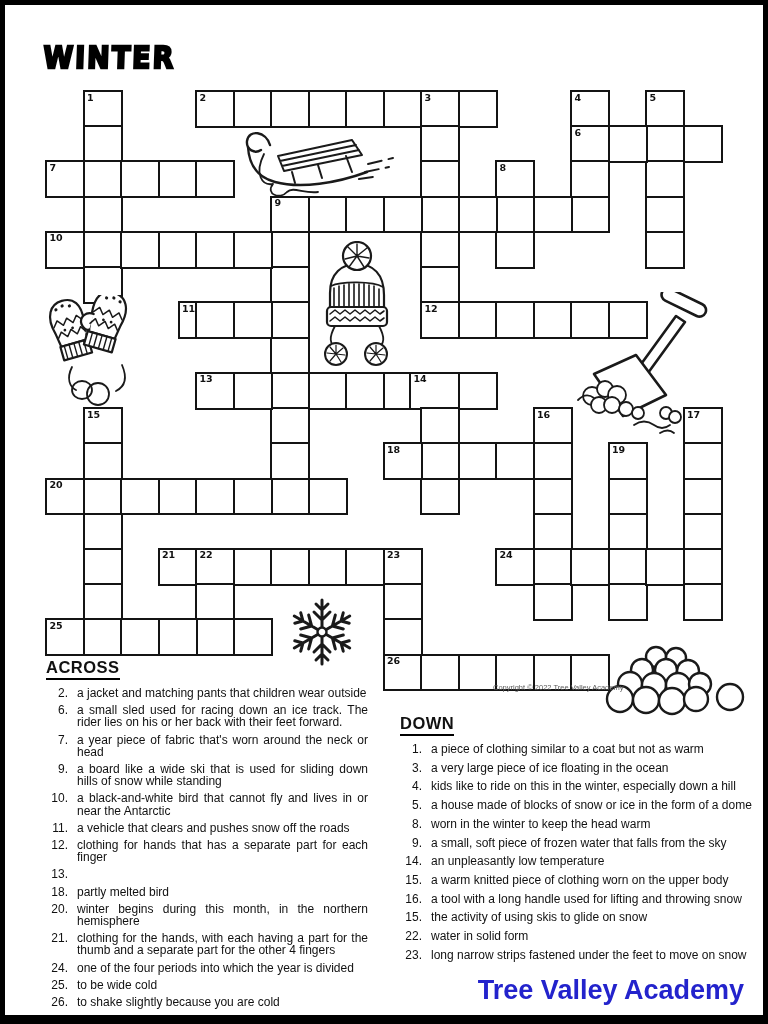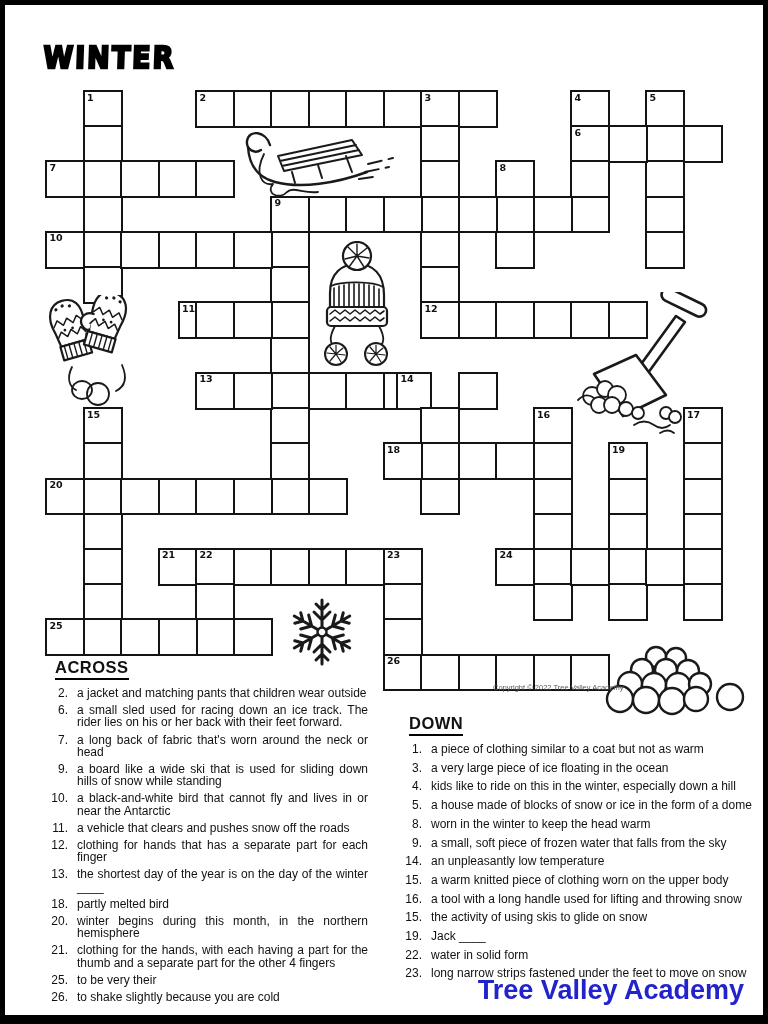--- a/index.html
+++ b/index.html
@@ -10,21 +10,21 @@
          font-weight:900;font-size:27px;letter-spacing:2px;color:#000;
          -webkit-text-stroke:2.2px #000;transform:skewX(-2deg) scaleY(1.12);transform-origin:left top;}
   .grid{position:absolute;left:0;top:0;z-index:1;}
   .cell{position:absolute;background:#fff;border:2.5px solid #141414;box-sizing:border-box;}
   .cell-num{position:absolute;left:2.5px;top:0.5px;font-size:9.5px;font-weight:600;
             font-family:"DejaVu Sans",sans-serif;color:#111;line-height:1.1;}
   .illus{position:absolute;z-index:3;}
   .illus svg{display:block;}
   .copyright{position:absolute;left:493px;top:683px;font-size:7.5px;color:#5a5a5a;z-index:4;}
   .clues{position:absolute;z-index:4;}
-  .clues h2{margin:0 0 7px 13px;font-size:16.5px;letter-spacing:0.5px;display:inline-block;
+  .clues h2{margin:0 0 7px 4px;font-size:16.5px;letter-spacing:0.5px;display:inline-block;
             border-bottom:2.5px solid #000;padding-bottom:1px;}
   .clues-across{left:42px;top:658px;width:326px;}
   .clues-down{left:396px;top:714px;width:360px;}
   .clue{display:flex;margin-bottom:5px;}
   .clue-num{flex:0 0 26px;text-align:right;margin-right:9px;font-size:12px;line-height:12.2px;}
   .clue-text{flex:1;font-size:12px;line-height:12.2px;}
   .clues-across .clue-text{text-align:justify;}
   .clues-down .clue{margin-bottom:6.5px;}
   .brand{position:absolute;right:24px;top:975px;font-size:27px;font-weight:bold;z-index:4;
          font-family:"Liberation Sans",sans-serif;}
@@ -128,21 +128,21 @@
       <div class="cell" style="left: 532.5px; top: 301.38px; width: 40px; height: 37.73px;"></div>
       <div class="cell" style="left: 570px; top: 301.38px; width: 40px; height: 37.73px;"></div>
       <div class="cell" style="left: 607.5px; top: 301.38px; width: 40px; height: 37.73px;"></div>
       <div class="cell" style="left: 195px; top: 371.84px; width: 40px; height: 37.73px;">
         <span class="cell-num">13</span>
       </div>
       <div class="cell" style="left: 232.5px; top: 371.84px; width: 40px; height: 37.73px;"></div>
       <div class="cell" style="left: 307.5px; top: 371.84px; width: 40px; height: 37.73px;"></div>
       <div class="cell" style="left: 345px; top: 371.84px; width: 40px; height: 37.73px;"></div>
       <div class="cell" style="left: 382.5px; top: 371.84px; width: 40px; height: 37.73px;"></div>
-      <div class="cell" style="left: 396px; top: 371.84px; width: 36px; height: 37.73px;">
+      <div class="cell" style="left: 409px; top: 371.84px; width: 57px; height: 37.73px;">
         <span class="cell-num">14</span>
       </div>
       <div class="cell" style="left: 457.5px; top: 371.84px; width: 40px; height: 37.73px;"></div>
       <div class="cell" style="left: 420px; top: 407.07px; width: 40px; height: 37.73px;"></div>
       <div class="cell" style="left: 420px; top: 442.3px; width: 40px; height: 37.73px;"></div>
       <div class="cell" style="left: 420px; top: 477.53px; width: 40px; height: 37.73px;"></div>
       <div class="cell" style="left: 82.5px; top: 407.07px; width: 40px; height: 37.73px;">
         <span class="cell-num">15</span>
       </div>
       <div class="cell" style="left: 82.5px; top: 442.3px; width: 40px; height: 37.73px;"></div>
@@ -352,57 +352,60 @@
         <div class="clue">
           <span class="clue-num">2.</span>
           <span class="clue-text">a jacket and matching pants that children wear outside</span>
         </div>
         <div class="clue">
           <span class="clue-num">6.</span>
           <span class="clue-text">a small sled used for racing down an ice track.  The rider lies on his or her back with their feet forward.</span>
         </div>
         <div class="clue">
           <span class="clue-num">7.</span>
-          <span class="clue-text">a long back of fabric that's worn around the neck or head</span>
+          <span class="clue-text">a year piece of fabric that's worn around the neck or head</span>
         </div>
         <div class="clue">
           <span class="clue-num">9.</span>
           <span class="clue-text">a board like a wide ski that is used for sliding down hills of snow while standing</span>
         </div>
         <div class="clue">
           <span class="clue-num">10.</span>
           <span class="clue-text">a black-and-white bird that cannot fly and lives in or near the Antarctic</span>
         </div>
         <div class="clue">
           <span class="clue-num">11.</span>
           <span class="clue-text">a vehicle that clears and pushes snow off the roads</span>
         </div>
         <div class="clue">
           <span class="clue-num">12.</span>
           <span class="clue-text">clothing for hands that has a separate part for each finger</span>
         </div>
         <div class="clue">
           <span class="clue-num">13.</span>
-          <span class="clue-text">the shortest day of the year is on the day of the winter ____</span>
         </div>
         <div class="clue">
           <span class="clue-num">18.</span>
           <span class="clue-text">partly melted bird</span>
         </div>
         <div class="clue">
           <span class="clue-num">20.</span>
           <span class="clue-text">winter begins during this month, in the northern hemisphere</span>
         </div>
         <div class="clue">
           <span class="clue-num">21.</span>
           <span class="clue-text">clothing for the hands, with each having a part for the thumb and a separate part for the other 4 fingers</span>
         </div>
         <div class="clue">
+          <span class="clue-num">24.</span>
+          <span class="clue-text">one of the four periods into which the year is divided</span>
+        </div>
+        <div class="clue">
           <span class="clue-num">25.</span>
-          <span class="clue-text">to be very their</span>
+          <span class="clue-text">to be wide cold</span>
         </div>
         <div class="clue">
           <span class="clue-num">26.</span>
           <span class="clue-text">to shake slightly because you are cold</span>
         </div>
       </div>
   </section>
 
   <section class="clues clues-down">
     <h2>DOWN</h2>
@@ -441,24 +444,20 @@
         </div>
         <div class="clue">
           <span class="clue-num">16.</span>
           <span class="clue-text">a tool with a long handle used for lifting and throwing snow</span>
         </div>
         <div class="clue">
           <span class="clue-num">15.</span>
           <span class="clue-text">the activity of using skis to glide on snow</span>
         </div>
         <div class="clue">
-          <span class="clue-num">19.</span>
-          <span class="clue-text">Jack ____</span>
-        </div>
-        <div class="clue">
           <span class="clue-num">22.</span>
           <span class="clue-text">water in solid form</span>
         </div>
         <div class="clue">
           <span class="clue-num">23.</span>
           <span class="clue-text">long narrow strips fastened under the feet to move on snow</span>
         </div>
       </div>
   </section>
 

